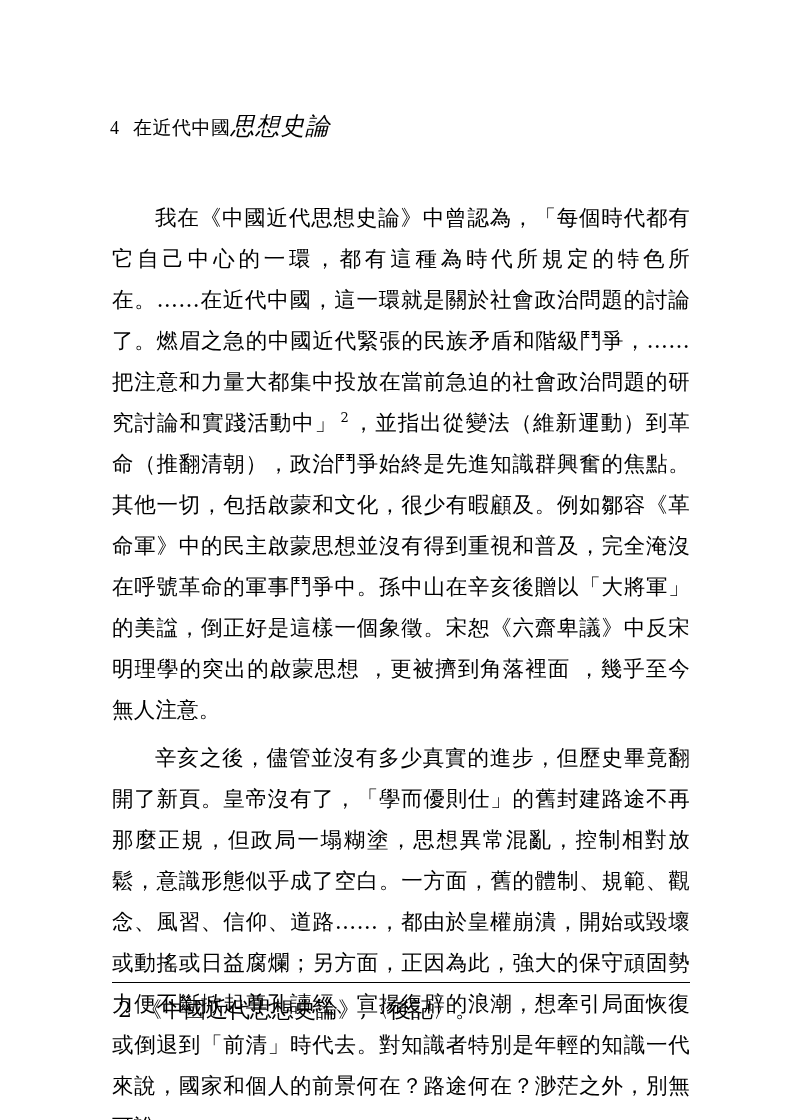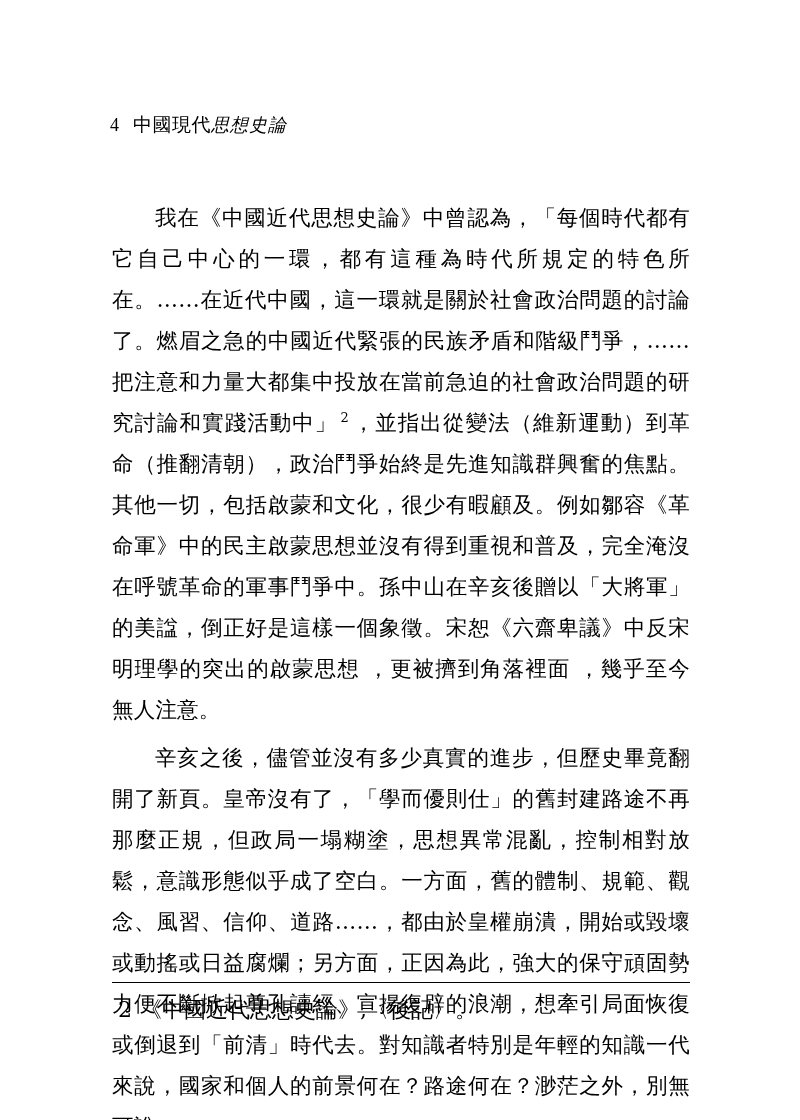--- a/index.html
+++ b/index.html
@@ -37,21 +37,21 @@
     font-size: 18px;
     margin-right: 14px;
   }
   .running-head .title-plain {
     font-family: "DejaVu Serif", "Liberation Serif", serif;
     font-size: 19px;
     letter-spacing: 0.5px;
   }
   .running-head .title-script {
     font-family: "DejaVu Serif", serif;
-    font-size: 18px;
+    font-size: 24px;
     font-style: italic;
     letter-spacing: 1px;
   }
   .body-block {
     position: absolute;
     left: 112px;
     top: 190px;
     width: 578px;
   }
   p.para {
@@ -90,21 +90,21 @@
   .footnote .fn-num {
     margin-right: 8px;
   }
 </style>
 </head>
 <body>
 
 <div class="page">
 
   <div class="running-head">
-    <span class="folio">4</span><span class="title-plain">中國現代</span><span class="title-script">思想史論</span>
+    <span class="folio">4</span><span class="title-plain">在近代中國</span><span class="title-script">思想史論</span>
   </div>
 
   <div class="body-block">
     <p class="para"><span>我在《中國近代思想史論》中曾認為，「每個時代都有它自己中心的一環，都有這種為時代所規定的特色所在。……在近代中國，這一環就是關於社會政治問題的討論了。燃眉之急的中國近代緊張的民族矛盾和階級鬥爭，……把注意和力量大都集中投放在當前急迫的社會政治問題的研究討論和實踐活動中」</span><sup>2</sup><span>，並指出從變法（維新運動）到革命（推翻清朝），政治鬥爭始終是先進知識群興奮的焦點。其他一切，包括啟蒙和文化，很少有暇顧及。例如鄒容《革命軍》中的民主啟蒙思想並沒有得到重視和普及，完全淹沒在呼號革命的軍事鬥爭中。孫中山在辛亥後贈以「大將軍」的美諡，倒正好是這樣一個象徵。宋恕《六齋卑議》中反宋明理學的突出的啟蒙思想 ，更被擠到角落裡面 ，幾乎至今無人注意。</span></p>
     <p class="para">辛亥之後，儘管並沒有多少真實的進步，但歷史畢竟翻開了新頁。皇帝沒有了，「學而優則仕」的舊封建路途不再那麼正規，但政局一塌糊塗，思想異常混亂，控制相對放鬆，意識形態似乎成了空白。一方面，舊的體制、規範、觀念、風習、信仰、道路……，都由於皇權崩潰，開始或毀壞或動搖或日益腐爛；另方面，正因為此，強大的保守頑固勢力便不斷掀起尊孔讀經、宣揚復辟的浪潮，想牽引局面恢復或倒退到「前清」時代去。對知識者特別是年輕的知識一代來說，國家和個人的前景何在？路途何在？渺茫之外，別無可說。</p>
   </div>
 
   <div class="footnote-rule"></div>
 
   <div class="footnote">

